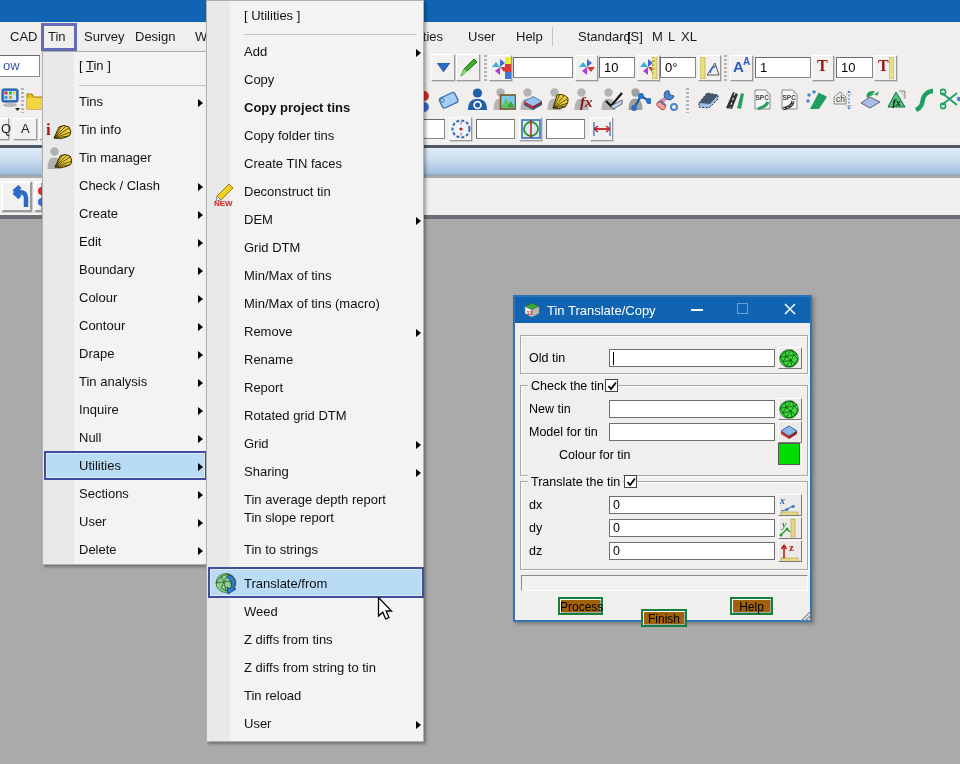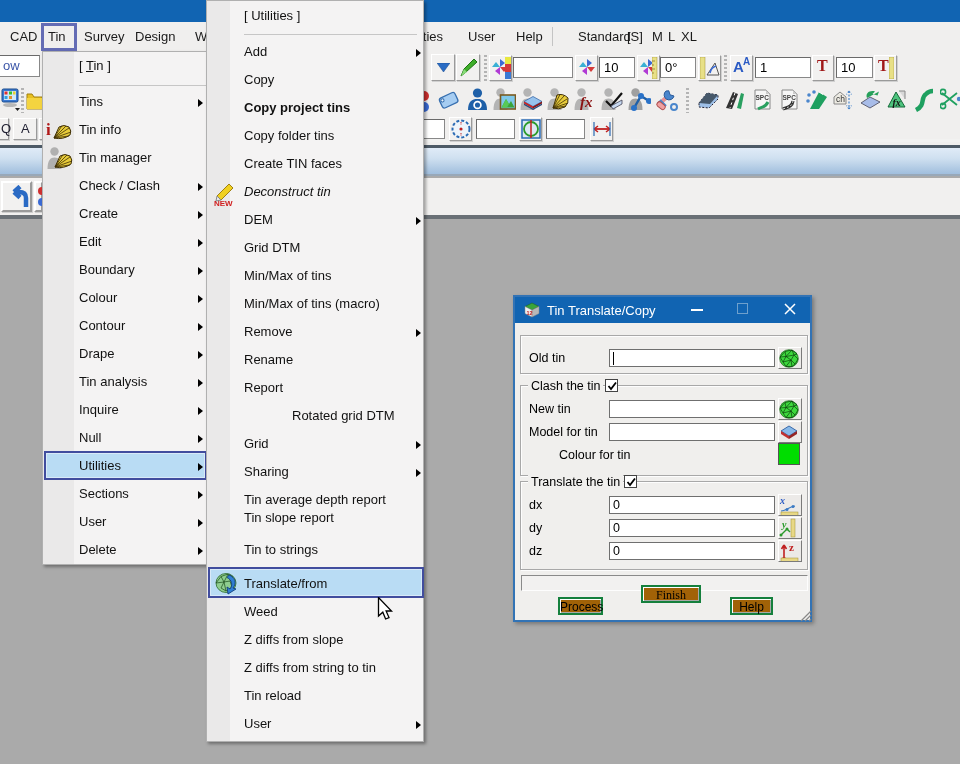--- a/index.html
+++ b/index.html
@@ -368,41 +368,41 @@
 <div class="menu" id="utilmenu" style="left:206px; top:0px; width:218px; height:742px;">
 <div style="position:absolute; left:0px; top:0px; width:23px; height:740px; background:#eae9e9;"></div>
 <div class="hilite" style="left:1px; top:566px; width:216px; height:31px;"></div>
   <div class="it" style="left:37px; top:7px;">[ Utilities ]</div>
   <div class="it" style="left:37px; top:43px;">Add</div>
   <div class="arr" style="left:209px; top:48px;"></div>
   <div class="it" style="left:37px; top:71px;">Copy</div>
   <div class="it" style="left:37px; top:99px;font-weight:bold;">Copy project tins</div>
   <div class="it" style="left:37px; top:127px;">Copy folder tins</div>
   <div class="it" style="left:37px; top:155px;">Create TIN faces</div>
-  <div class="it" style="left:37px; top:183px;font-style:italic;">Deconstruct tin</div>
+  <div class="it" style="left:37px; top:183px;">Deconstruct tin</div>
   <div class="it" style="left:37px; top:211px;">DEM</div>
   <div class="arr" style="left:209px; top:216px;"></div>
   <div class="it" style="left:37px; top:239px;">Grid DTM</div>
   <div class="it" style="left:37px; top:267px;">Min/Max of tins</div>
   <div class="it" style="left:37px; top:295px;">Min/Max of tins (macro)</div>
   <div class="it" style="left:37px; top:323px;">Remove</div>
   <div class="arr" style="left:209px; top:328px;"></div>
   <div class="it" style="left:37px; top:351px;">Rename</div>
   <div class="it" style="left:37px; top:379px;">Report</div>
-  <div class="it" style="left:37px; top:407px;margin-left:48px;">Rotated grid DTM</div>
+  <div class="it" style="left:37px; top:407px;">Rotated grid DTM</div>
   <div class="it" style="left:37px; top:435px;">Grid</div>
   <div class="arr" style="left:209px; top:440px;"></div>
   <div class="it" style="left:37px; top:463px;">Sharing</div>
   <div class="arr" style="left:209px; top:468px;"></div>
   <div class="it" style="left:37px; top:491px;">Tin average depth report</div>
   <div class="it" style="left:37px; top:509px;">Tin slope report</div>
   <div class="it" style="left:37px; top:541px;text-align:right;">Tin to strings</div>
   <div class="it" style="left:37px; top:575px;">Translate/from</div>
   <div class="it" style="left:37px; top:603px;">Weed</div>
-  <div class="it" style="left:37px; top:631px;">Z diffs from slope</div>
+  <div class="it" style="left:37px; top:631px;">Z diffs from tins</div>
   <div class="it" style="left:37px; top:659px;">Z diffs from string to tin</div>
   <div class="it" style="left:37px; top:687px;">Tin reload</div>
   <div class="it" style="left:37px; top:715px;">User</div>
   <div class="arr" style="left:209px; top:720px;"></div>
   <div class="sep" style="left:37px; top:33px; width:173px;"></div>
 <svg class="abs" style="left:6px; top:181px;" width="26" height="24" viewBox="0 0 26 24">
       <path d="M4,14 L16,2 L20,6 L8,18 Z" fill="#f0d020" stroke="#a08010"></path>
       <path d="M4,14 L3,19 L8,18 Z" fill="#e8e8e8" stroke="#888"></path>
       <text x="1" y="24" font-size="8" font-weight="bold" fill="#d02020">NEW</text>
     </svg>
@@ -430,21 +430,21 @@
 <span class="lbl" style="left:14px; top:54px;">Old tin</span>
 <div class="din" style="left:94px; top:52px; width:166px; height:18px;">
       <span style="border-left:1px solid #000; position:absolute; left:3px; top:2px; height:13px;"></span>
     </div>
 <div class="icbtn" style="left:263px; top:50px;"></div>
 <svg class="abs" style="left:264px; top:51px;" width="20" height="20" viewBox="0 0 20 20">
       <ellipse cx="10" cy="10.5" rx="9.3" ry="8.8" fill="#3dd83d" stroke="#156015" stroke-width="0.7"></ellipse>
 <path d="M1,9 L6,3.5 L13,2 L18,6 M6,3.5 L7,8.5 M13,2 L7,8.5 M13,2 L15,7 M18,6 L15,7 M1,9 L7,8.5 L15,7 L19,11 M1,9 L4,14 L7,8.5 M15,7 L12,12 M7,8.5 L12,12 M4,14 L12,12 M12,12 L16,16 M19,11 L16,16 M4,14 L7,18.5 L12,12 M7,18.5 L13,18.5 L16,16 M12,12 L13,18.5" stroke="#0c400c" stroke-width="0.7" fill="none"></path>
     </svg>
 <div class="grp" style="left:5px; top:88px; width:288px; height:91px;"></div>
-<span class="lbl" style="left:13px; top:82px; background:#f0efed; padding:0 3px;">Clash the tin</span>
+<span class="lbl" style="left:13px; top:82px; background:#f0efed; padding:0 3px;">Check the tin</span>
 <div class="cb" style="left:90px; top:82px;"></div>
 <svg class="abs" style="left:91px; top:83px;" width="12" height="12" viewBox="0 0 12 12">
       <path d="M2.5,6 L5,9 L10,2.5" stroke="#000" stroke-width="1.8" fill="none"></path>
     </svg>
 <span class="lbl" style="left:14px; top:105px;">New tin</span>
 <div class="din" style="left:94px; top:103px; width:166px; height:18px;"></div>
 <div class="icbtn" style="left:263px; top:101px;"></div>
 <svg class="abs" style="left:264px; top:102px;" width="20" height="20" viewBox="0 0 20 20">
       <ellipse cx="10" cy="10.5" rx="9.3" ry="8.8" fill="#3dd83d" stroke="#156015" stroke-width="0.7"></ellipse>
 <path d="M1,9 L6,3.5 L13,2 L18,6 M6,3.5 L7,8.5 M13,2 L7,8.5 M13,2 L15,7 M18,6 L15,7 M1,9 L7,8.5 L15,7 L19,11 M1,9 L4,14 L7,8.5 M15,7 L12,12 M7,8.5 L12,12 M4,14 L12,12 M12,12 L16,16 M19,11 L16,16 M4,14 L7,18.5 L12,12 M7,18.5 L13,18.5 L16,16 M12,12 L13,18.5" stroke="#0c400c" stroke-width="0.7" fill="none"></path>
@@ -489,21 +489,21 @@
 <div class="din" style="left:94px; top:245px; width:166px; height:18px;">0</div>
 <div class="icbtn" style="left:263px; top:243px;"></div>
 <svg class="abs" style="left:264px; top:244px;" width="20" height="20" viewBox="0 0 20 20">
       <text x="10" y="10" font-size="11" font-weight="bold" fill="#c02020" font-family="Liberation Serif,serif">z</text>
       <path d="M5,18 L5,4 M5,4 l-2.5,4 M5,4 l2.5,4" stroke="#c02020" stroke-width="1.6" fill="none"></path>
       <circle cx="5" cy="18" r="2" fill="#c02020"></circle>
       <rect x="2" y="17" width="17" height="3.5" fill="#e8d886" stroke="#a09030" stroke-width="0.5"></rect>
     </svg>
 <div class="abs" style="left:6px; top:278px; width:287px; height:16px; background:#f2f1f0; border:1px solid #8a8a8a; border-bottom-color:#fdfdfd; border-right-color:#fdfdfd;"></div>
 <div class="dbtn" style="left:43px; top:300px; width:45px; height:18px; line-height:16px;">Process</div>
-<div class="dbtn" style="left:126px; top:288px; width:60px; height:18px; line-height:16px;font-family:Liberation Serif, serif;">Finish</div>
+<div class="dbtn" style="left:126px; top:312px; width:46px; height:18px; line-height:16px;">Finish</div>
 <div class="dbtn" style="left:215px; top:300px; width:43px; height:18px; line-height:16px;">Help</div>
 <svg class="abs" style="left:285px; top:313px;" width="12" height="12" viewBox="0 0 12 12">
       <path d="M11,1 L1,11 M11,5 L5,11 M11,9 L9,11" stroke="#888" stroke-width="1.2"></path>
     </svg>
 </div>
 <svg class="abs" style="left:377px; top:597px;" width="18" height="26" viewBox="0 0 18 26">
   <path d="M1.5,0.5 L1.5,19 L5.8,15.2 L8.6,22 L12,20.6 L9.1,14 L14.5,14 Z" fill="#fff" stroke="#000" stroke-width="1.3"></path>
 </svg>
 
 </body></html>

